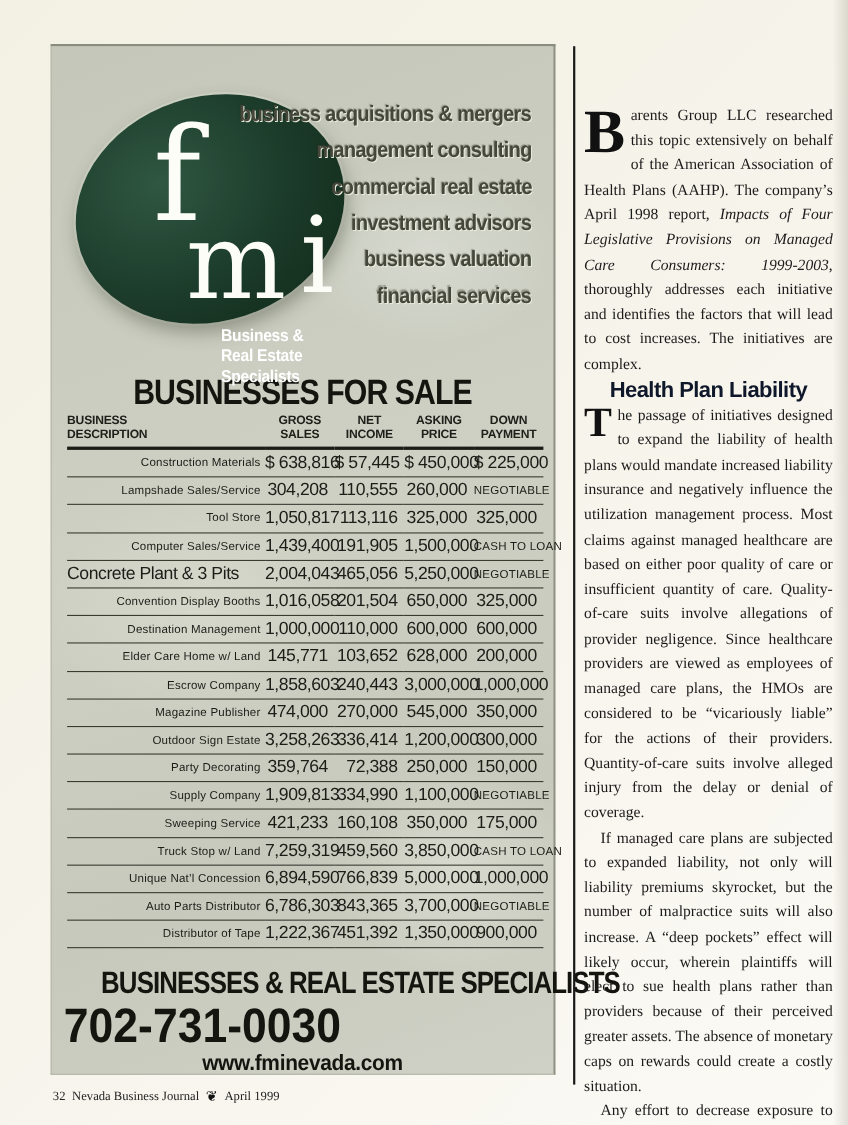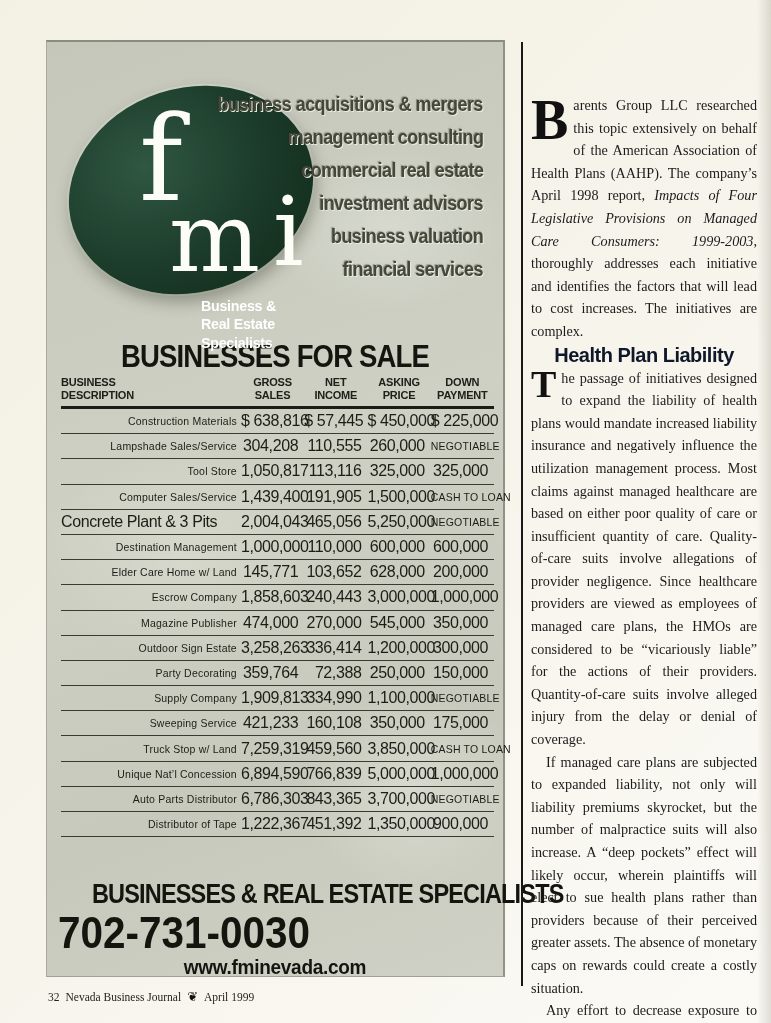--- a/index.html
+++ b/index.html
@@ -184,20 +184,27 @@
       <td class="d-num word-val">CASH TO LOAN</td>
     </tr>
         <tr>
       <td class="d-desc">Concrete Plant &amp; 3 Pits</td>
       <td class="d-num">2,004,043</td>
       <td class="d-num">465,056</td>
       <td class="d-num">5,250,000</td>
       <td class="d-num word-val">NEGOTIABLE</td>
     </tr>
         <tr>
+      <td class="d-desc word-val">Convention Display Booths</td>
+      <td class="d-num">1,016,058</td>
+      <td class="d-num">201,504</td>
+      <td class="d-num">650,000</td>
+      <td class="d-num">325,000</td>
+    </tr>
+        <tr>
       <td class="d-desc word-val">Destination Management</td>
       <td class="d-num">1,000,000</td>
       <td class="d-num">110,000</td>
       <td class="d-num">600,000</td>
       <td class="d-num">600,000</td>
     </tr>
         <tr>
       <td class="d-desc word-val">Elder Care Home w/ Land</td>
       <td class="d-num">145,771</td>
       <td class="d-num">103,652</td>

